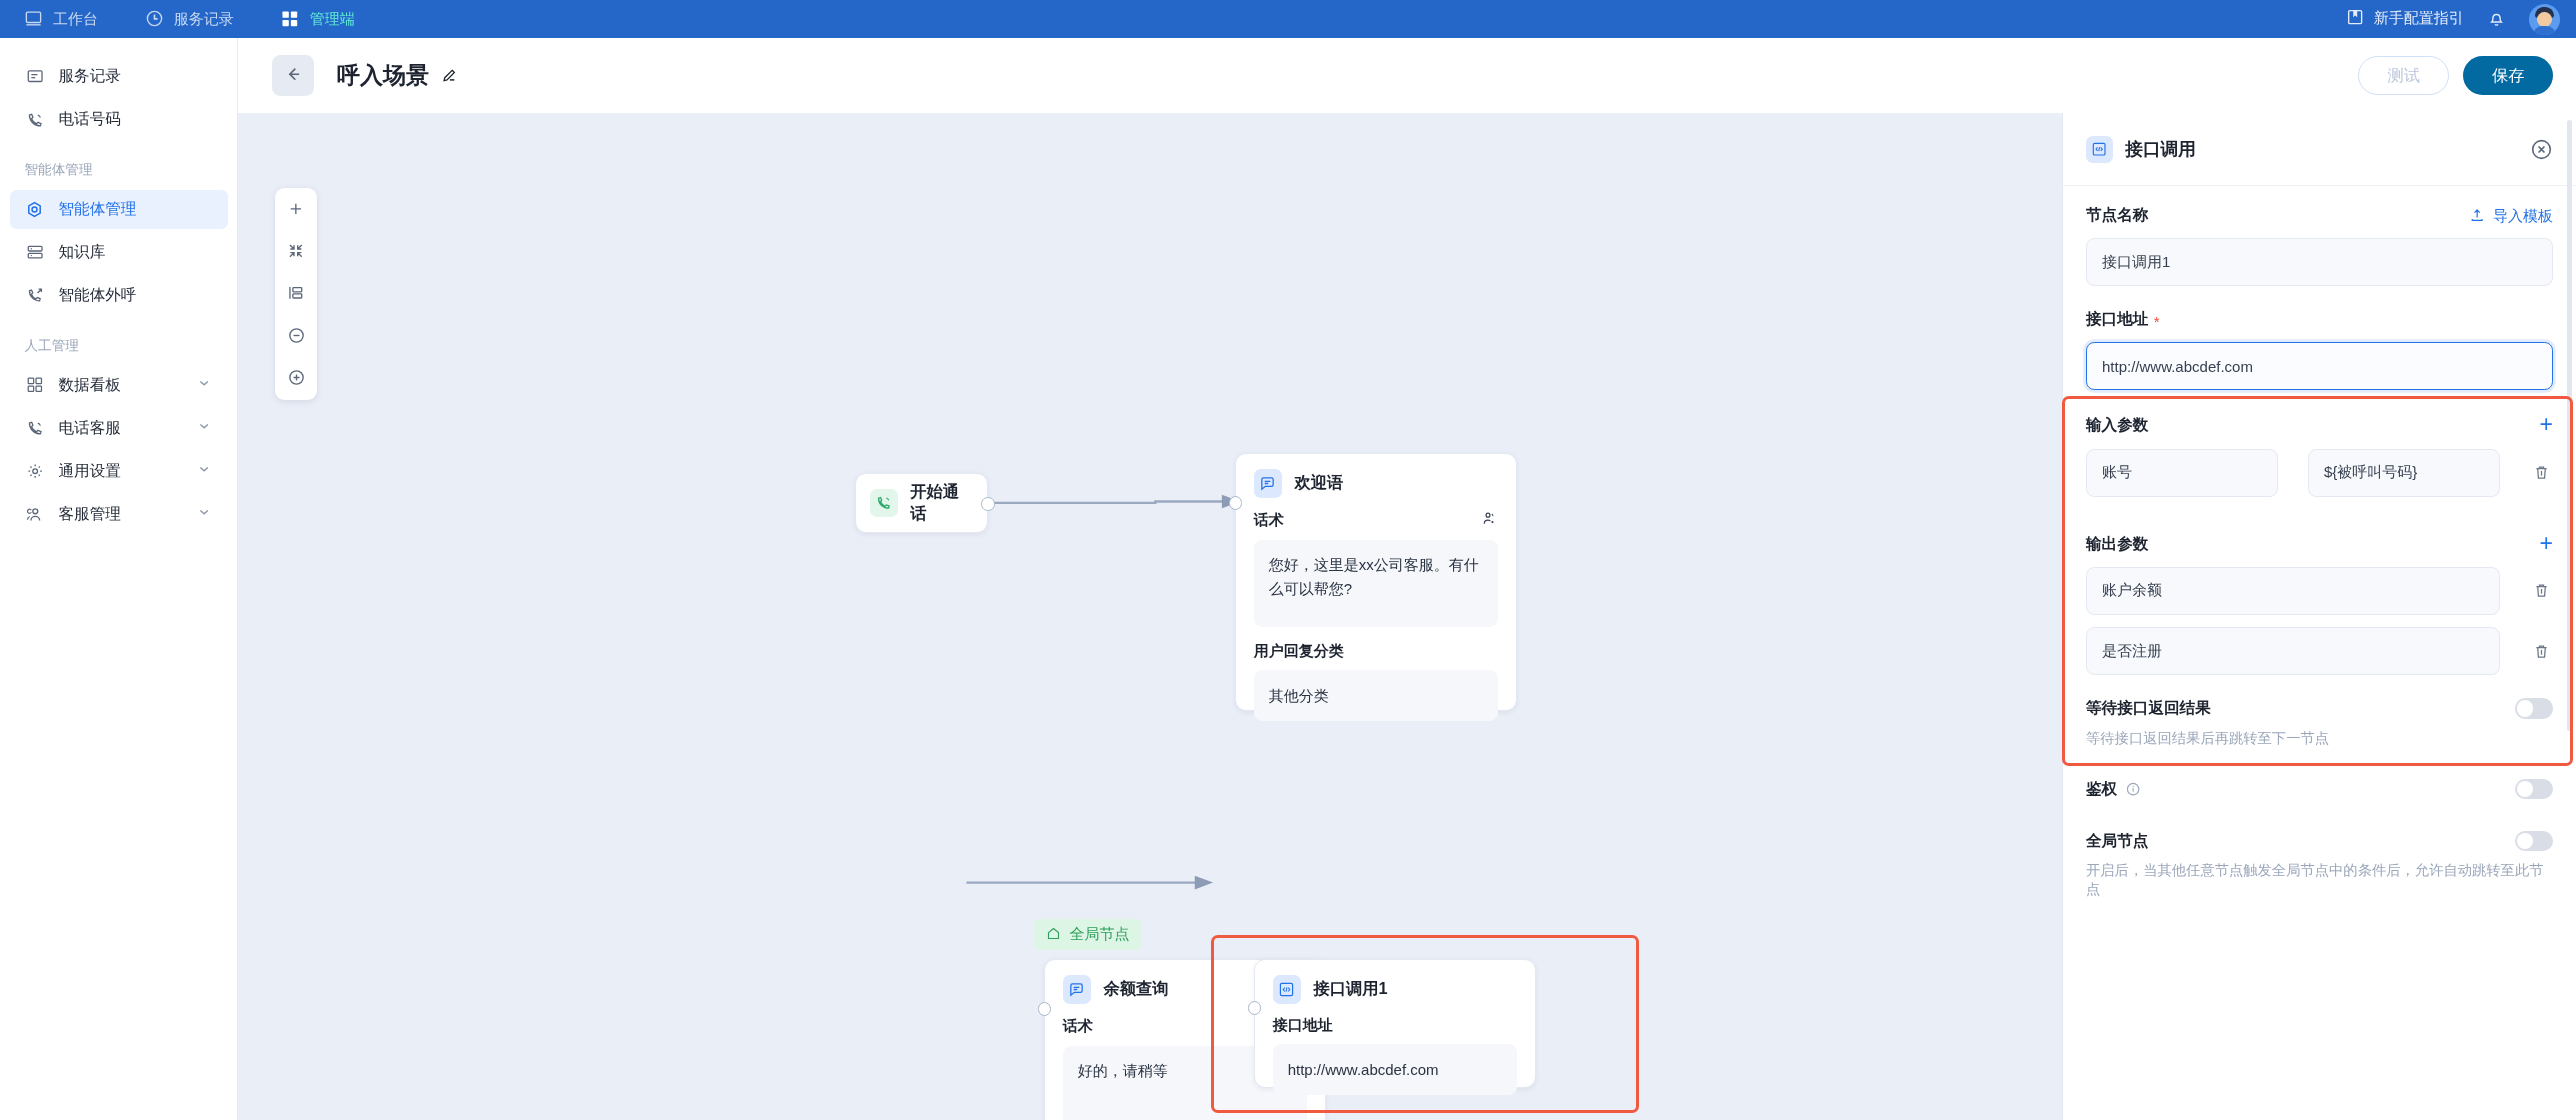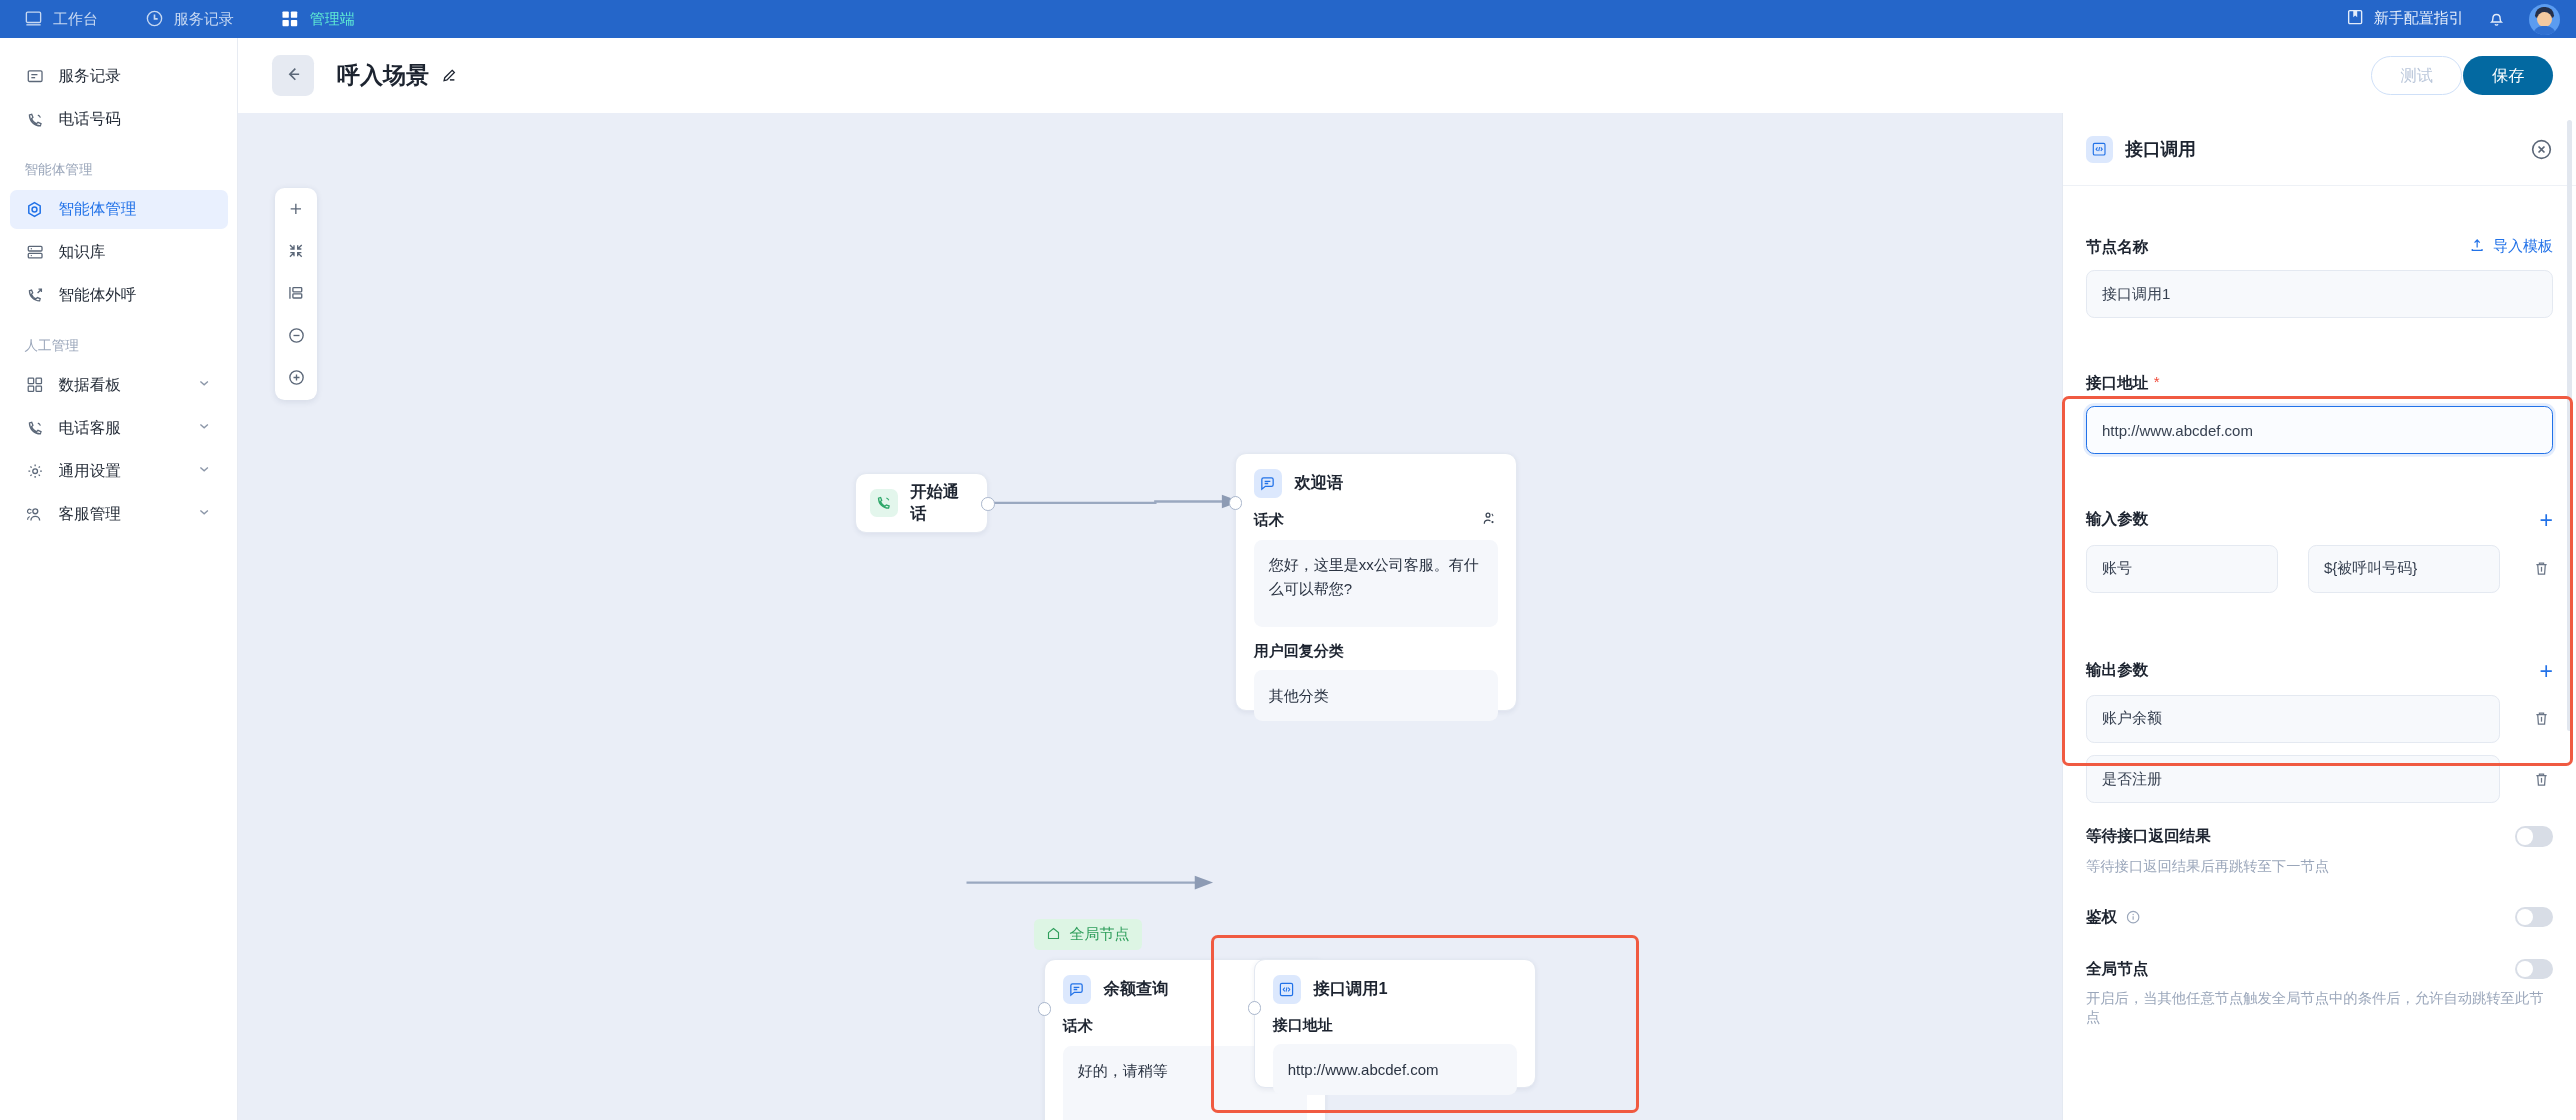--- a/index.html
+++ b/index.html
@@ -67,21 +67,21 @@
     display: flex; align-items: center;
     padding: 0 23px 0 34px;
   }
   .back-btn {
     width: 42px; height: 41px; border-radius: 8.2px;
     background: #e6eaf2; display: flex; align-items: center; justify-content: center;
     cursor: pointer; flex: none;
   }
   .page-title { margin-left: 23px; font-size: 23px; font-weight: bold; color: #1d2430; }
   .edit-pen { margin-left: 11px; cursor: pointer; display:flex; align-items:center; }
-  .head-actions { margin-left: auto; display: flex; align-items: center; gap: 1px; }
+  .head-actions { margin-left: auto; display: flex; align-items: center; gap: 14px; }
   .btn {
     height: 39px; padding: 0 28.5px; border-radius: 19.7px;
     font-size: 16.3px; display: flex; align-items: center; justify-content: center;
     cursor: pointer; border: none;
   }
   .btn-ghost { background: #ffffff; border: 0.7px solid #cfe0f8; color: #b9c6da; }
   .btn-primary { background: #0369a1; color: #ffffff; }
 
   
   .canvas {
@@ -150,21 +150,21 @@
     border-left: 0.7px solid #e4e9f1;
   }
   .panel-head {
     height: 73px; display: flex; align-items: center;
     padding: 0 23px; border-bottom: 0.7px solid #eef1f6;
   }
   .panel-head .node-badge { width: 27px; height: 27px; }
   .panel-title { margin-left: 12.2px; font-size: 17.7px; font-weight: bold; color: #1d2430; }
   .close-btn { margin-left: auto; cursor: pointer; display:flex; }
   .panel-body { padding: 19px 23px 0 23px; position: relative; }
-  .sec-row { display: flex; align-items: flex-start; margin-bottom: 12.2px; margin-top: 32px; }
+  .sec-row { display: flex; align-items: flex-end; margin-bottom: 12.2px; }
   .sec-label { font-size: 15.6px; font-weight: bold; color: #1d2430; }
   .req-star { color: #f04a3a; margin-left: 5.4px; font-size: 15px; }
   .sec-action {
     margin-left: auto; display: flex; align-items: center; gap: 8.2px;
     color: #2272e8; font-size: 15px; cursor: pointer;
   }
   .plus-blue { margin-left: auto; color: #2272e8; font-size: 23px; line-height: 1; cursor: pointer; }
   .input-box {
     height: 48px; background: #f7f9fc;
     border: 0.7px solid #e4e9f1; border-radius: 8.2px;

